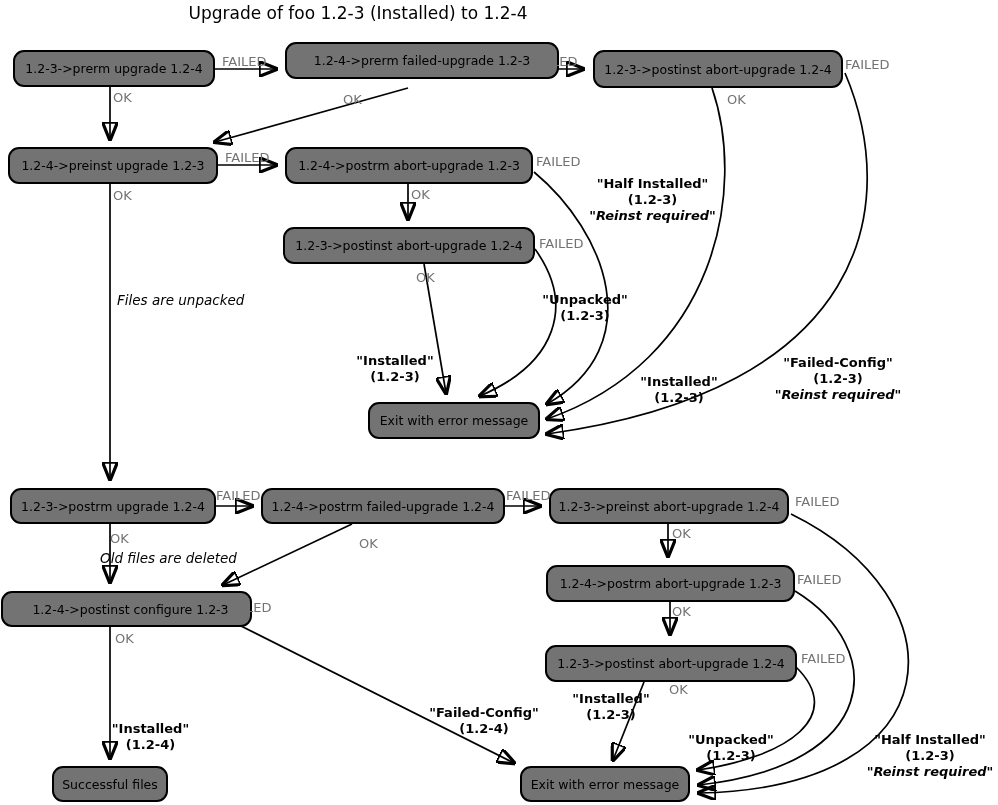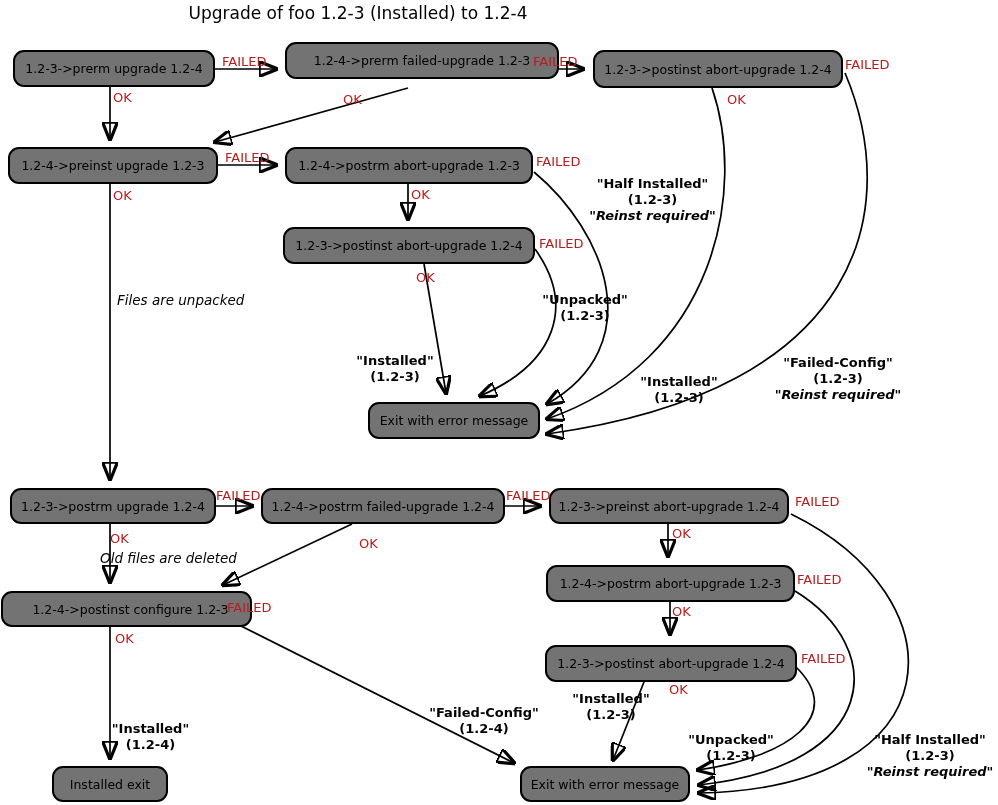--- a/index.html
+++ b/index.html
@@ -4,21 +4,21 @@
 <style>
   * { box-sizing: border-box; margin: 0; padding: 0; }
   body { font-family: "DejaVu Sans", "Liberation Sans", sans-serif; background: #fff; }
   #canvas { position: relative; width: 998px; height: 805px; background: #fff; overflow: hidden; }
   #edges { position: absolute; left: 0; top: 0; width: 998px; height: 805px; }
   #edges path { stroke: #000; stroke-width: 1.7; fill: none; }
   .title { position: absolute; font-size: 17px; color: #000; text-align: center; }
   .node { position: absolute; background: #737373; border: 2px solid #000; border-radius: 11px;
           display: flex; align-items: center; justify-content: center;
           font-size: 12.5px; white-space: nowrap; color: #000; z-index: 2; }
-  .elabel { position: absolute; font-size: 13px; color: #b91c1c; z-index: 3; white-space: nowrap; }
+  .elabel { position: absolute; font-size: 13px; color: #737373; z-index: 3; white-space: nowrap; }
   .ann { position: absolute; font-size: 13px; font-weight: bold; color: #000; text-align: center;
          line-height: 16px; z-index: 3; white-space: nowrap; }
   .ann .reinst { font-style: italic; }
   .note { position: absolute; font-size: 13.5px; font-style: italic; color: #000; z-index: 3; white-space: nowrap; }
 </style>
 </head>
 <body>
 
 <div id="canvas">
 
@@ -62,21 +62,21 @@
   <div class="node" style="left:8px;   top:147px; width:210px; height:37px;">1.2-4-&gt;preinst upgrade 1.2-3</div>
   <div class="node" style="left:285px; top:147px; width:248px; height:37px;">1.2-4-&gt;postrm abort-upgrade 1.2-3</div>
   <div class="node" style="left:283px; top:227px; width:252px; height:37px;">1.2-3-&gt;postinst abort-upgrade 1.2-4</div>
   <div class="node" style="left:368px; top:402px; width:172px; height:37px;">Exit with error message</div>
   <div class="node" style="left:10px;  top:488px; width:206px; height:36px;">1.2-3-&gt;postrm upgrade 1.2-4</div>
   <div class="node" style="left:261px; top:488px; width:244px; height:36px;">1.2-4-&gt;postrm failed-upgrade 1.2-4</div>
   <div class="node" style="left:549px; top:488px; width:240px; height:36px;">1.2-3-&gt;preinst abort-upgrade 1.2-4</div>
   <div class="node" style="left:546px; top:565px; width:249px; height:37px;">1.2-4-&gt;postrm abort-upgrade 1.2-3</div>
   <div class="node" style="left:545px; top:645px; width:252px; height:37px;">1.2-3-&gt;postinst abort-upgrade 1.2-4</div>
   <div class="node" style="left:1px;   top:591px; width:251px; height:36px;padding-left:8px;">1.2-4-&gt;postinst configure 1.2-3</div>
-  <div class="node" style="left:52px;  top:766px; width:116px; height:36px;">Installed exit</div>
+  <div class="node" style="left:52px;  top:766px; width:116px; height:36px;">Successful files</div>
   <div class="node" style="left:520px; top:766px; width:170px; height:36px;">Exit with error message</div>
 
   <div class="elabel" style="left:222px; top:54px;">FAILED</div>
   <div class="elabel" style="left:533px; top:54px;">FAILED</div>
   <div class="elabel" style="left:845px; top:57px;">FAILED</div>
   <div class="elabel" style="left:225px; top:150px;">FAILED</div>
   <div class="elabel" style="left:536px; top:154px;">FAILED</div>
   <div class="elabel" style="left:539px; top:236px;">FAILED</div>
   <div class="elabel" style="left:216px; top:488px;">FAILED</div>
   <div class="elabel" style="left:506px; top:488px;">FAILED</div>

